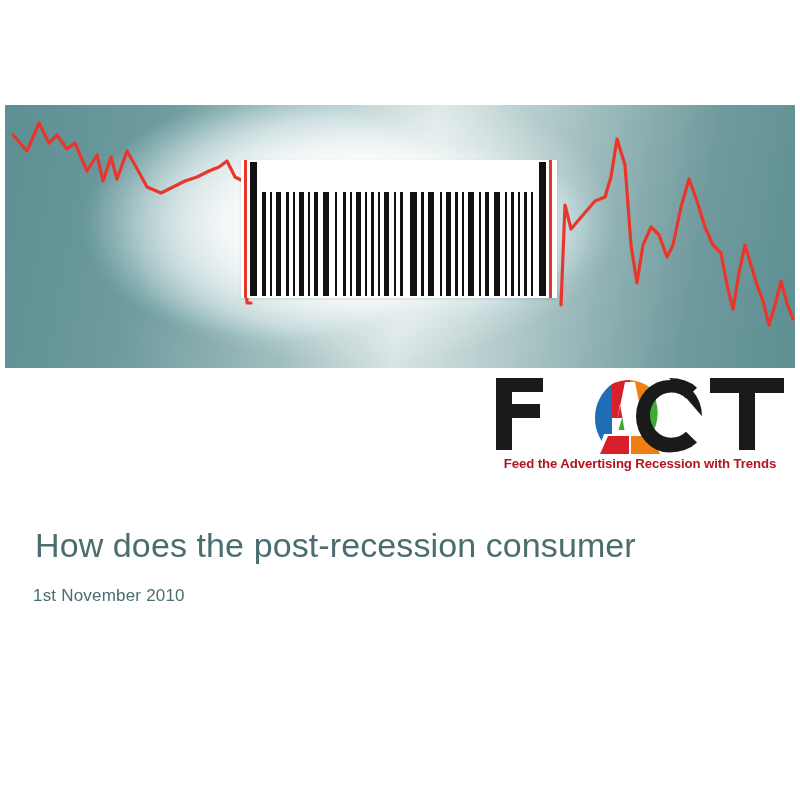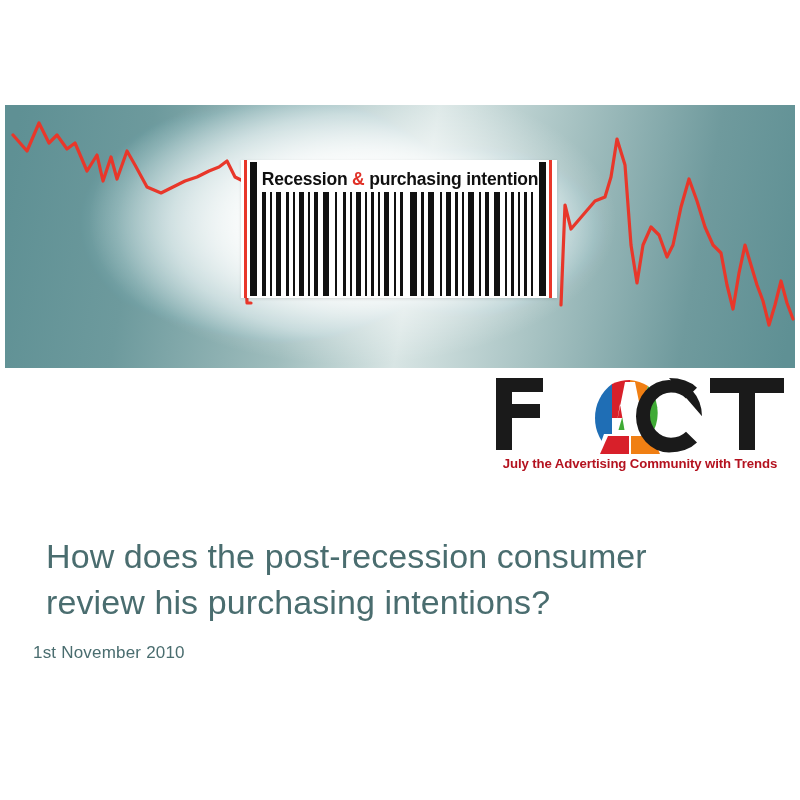--- a/index.html
+++ b/index.html
@@ -140,21 +140,21 @@
     left: 33px;
     top: 520px;
     width: 730px;
   }
   .slide-title {
     font-family: "Liberation Sans", sans-serif;
     font-size: 34px;
     line-height: 46px;
     color: #4a6d6f;
     font-weight: normal;
-    margin: 13px;
+    margin: 2px;
     letter-spacing: 0.1px;
   }
   .slide-date {
     margin-top: 18px;
     font-family: "Liberation Sans", sans-serif;
     font-size: 17px;
     color: #4a6d6f;
     letter-spacing: 0.2px;
   }
 </style>
@@ -170,21 +170,20 @@
       <polyline points="8,30 22,46 34,18 44,38 52,30 62,44 70,38 82,66 92,50 98,76 106,52 112,74 122,46 130,60 142,82 156,88 168,82 180,76 192,72 204,66 214,62 222,56 230,72 238,76 242,198 246,198" fill="none" stroke="#e8372a" stroke-width="3.2" stroke-linejoin="round" stroke-linecap="round"></polyline>
 
       <polyline points="556,200 560,100 566,124 578,110 590,96 600,92 606,72 612,34 620,60 626,140 632,178 638,140 646,122 654,130 662,152 668,140 676,102 684,74 692,96 700,122 708,140 716,148 722,180 728,204 734,168 740,140 746,160 752,180 758,196 764,220 770,200 776,176 782,198 788,214" fill="none" stroke="#e8372a" stroke-width="3.2" stroke-linejoin="round" stroke-linecap="round"></polyline>
     </svg>
   </div>
 
   <div class="barcode-block">
     <div class="barcode-guard guard-left"></div>
     <div class="barcode-guard guard-right"></div>
 
-    <div class="barcode-label"><span>Recession </span><span class="amp">&amp;</span><span> purchasing intention</span></div>
 
     <div class="barcode-bars">
       <div class="bar-edge" style="left:0px;"></div>
       <div class="bar" style="left:12px;width:4px;"></div>
       <div class="bar" style="left:20px;width:2px;"></div>
       <div class="bar" style="left:26px;width:5px;"></div>
       <div class="bar" style="left:36px;width:3px;"></div>
       <div class="bar" style="left:43px;width:2px;"></div>
       <div class="bar" style="left:49px;width:5px;"></div>
       <div class="bar" style="left:58px;width:2px;"></div>
@@ -238,24 +237,23 @@
 
         <path d="M112 62 L164 62 L172 84 L104 84 Z" fill="#ffffff"></path>
         <path d="M116 64 L137 64 L137 82 L108 82 Z" fill="#d8202a"></path>
         <path d="M139 64 L160 64 L168 82 L139 82 Z" fill="#f07f13"></path>
       </g>
 
       <path d="M214 43 a33 37 0 1 0 -33 37 q18 0 28 -10 l-11 -11 q-6 6 -15 6 a21 23 0 1 1 0 -46 q9 0 15 6 l11 -11 q-10 -10 -28 -10 z" fill="#1a1a1a" transform="translate(-4,2) scale(1,0.98)"></path>
 
       <path d="M218 6 h74 v15 h-29 v57 h-16 v-57 h-29 z" fill="#1a1a1a"></path>
     </svg>
-    <div class="fact-tagline">July the Advertising Community with Trends</div>
+    <div class="fact-tagline">Feed the Advertising Recession with Trends</div>
   </div>
 
   <div class="title-block">
     <h1 class="slide-title">
       <span>How does the post-recession consumer</span><br>
-      <span>review his purchasing intentions?</span>
     </h1>
     <div class="slide-date">1st November 2010</div>
   </div>
 
 </div>
 
 </body></html>

